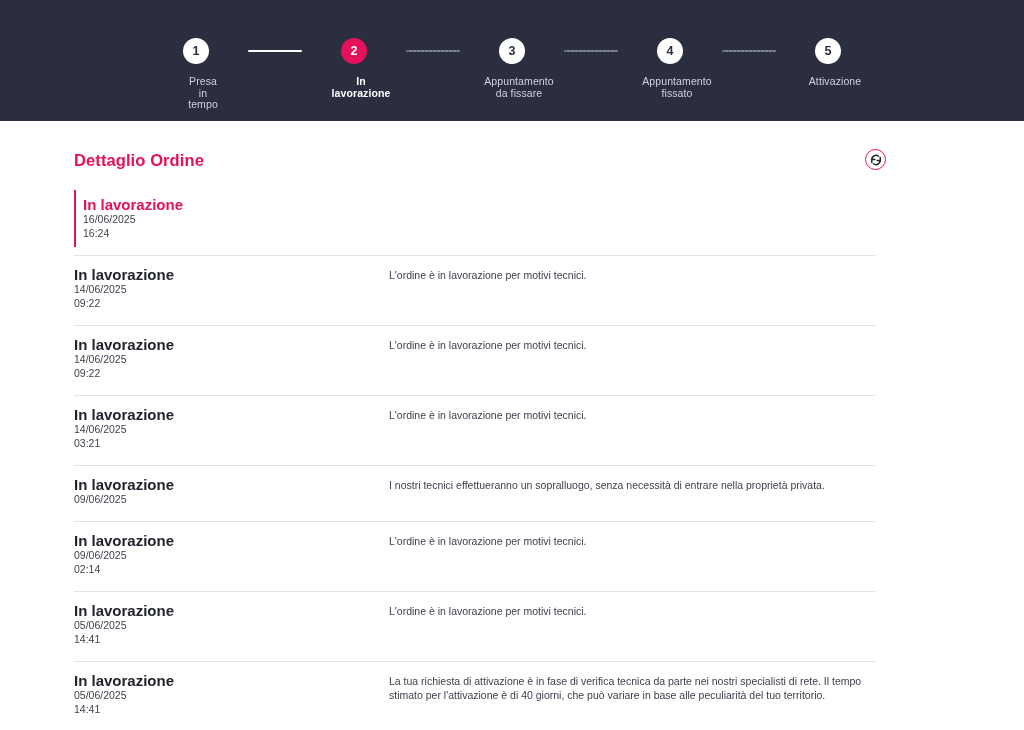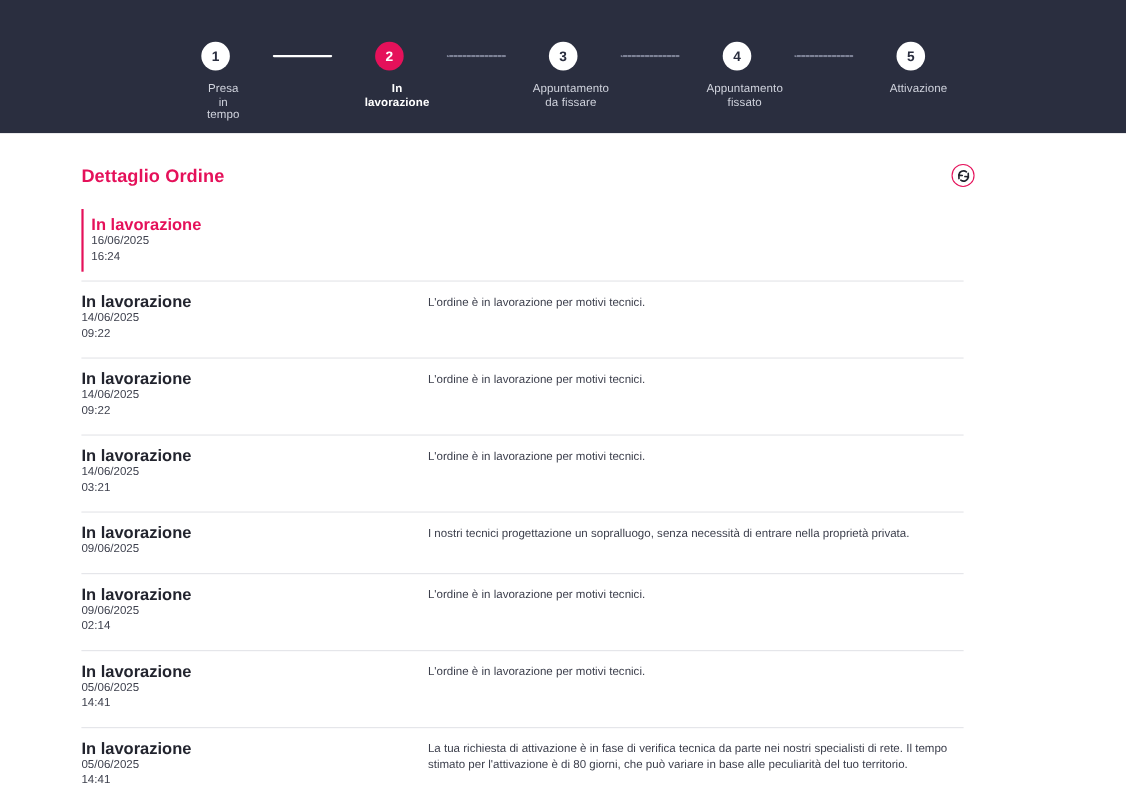--- a/index.html
+++ b/index.html
@@ -291,21 +291,21 @@
           <div class="row-date">14/06/2025</div>
           <div class="row-time">03:21</div>
         </div>
         <div class="row-desc">L'ordine è in lavorazione per motivi tecnici.</div>
       </div>
       <div class="timeline-row">
         <div class="row-meta">
           <div class="row-status">In lavorazione</div>
           <div class="row-date">09/06/2025</div>
         </div>
-        <div class="row-desc">I nostri tecnici progettazione un sopralluogo, senza necessità di entrare nella proprietà privata.</div>
+        <div class="row-desc">I nostri tecnici effettueranno un sopralluogo, senza necessità di entrare nella proprietà privata.</div>
       </div>
       <div class="timeline-row">
         <div class="row-meta">
           <div class="row-status">In lavorazione</div>
           <div class="row-date">09/06/2025</div>
           <div class="row-time">02:14</div>
         </div>
         <div class="row-desc">L'ordine è in lavorazione per motivi tecnici.</div>
       </div>
       <div class="timeline-row">
@@ -315,17 +315,17 @@
           <div class="row-time">14:41</div>
         </div>
         <div class="row-desc">L'ordine è in lavorazione per motivi tecnici.</div>
       </div>
       <div class="timeline-row">
         <div class="row-meta">
           <div class="row-status">In lavorazione</div>
           <div class="row-date">05/06/2025</div>
           <div class="row-time">14:41</div>
         </div>
-        <div class="row-desc">La tua richiesta di attivazione è in fase di verifica tecnica da parte nei nostri specialisti di rete. Il tempo stimato per l'attivazione è di 80 giorni, che può variare in base alle peculiarità del tuo territorio.</div>
+        <div class="row-desc">La tua richiesta di attivazione è in fase di verifica tecnica da parte nei nostri specialisti di rete. Il tempo stimato per l'attivazione è di 40 giorni, che può variare in base alle peculiarità del tuo territorio.</div>
       </div>
     </div>
 
 </div>
 
 </body></html>

